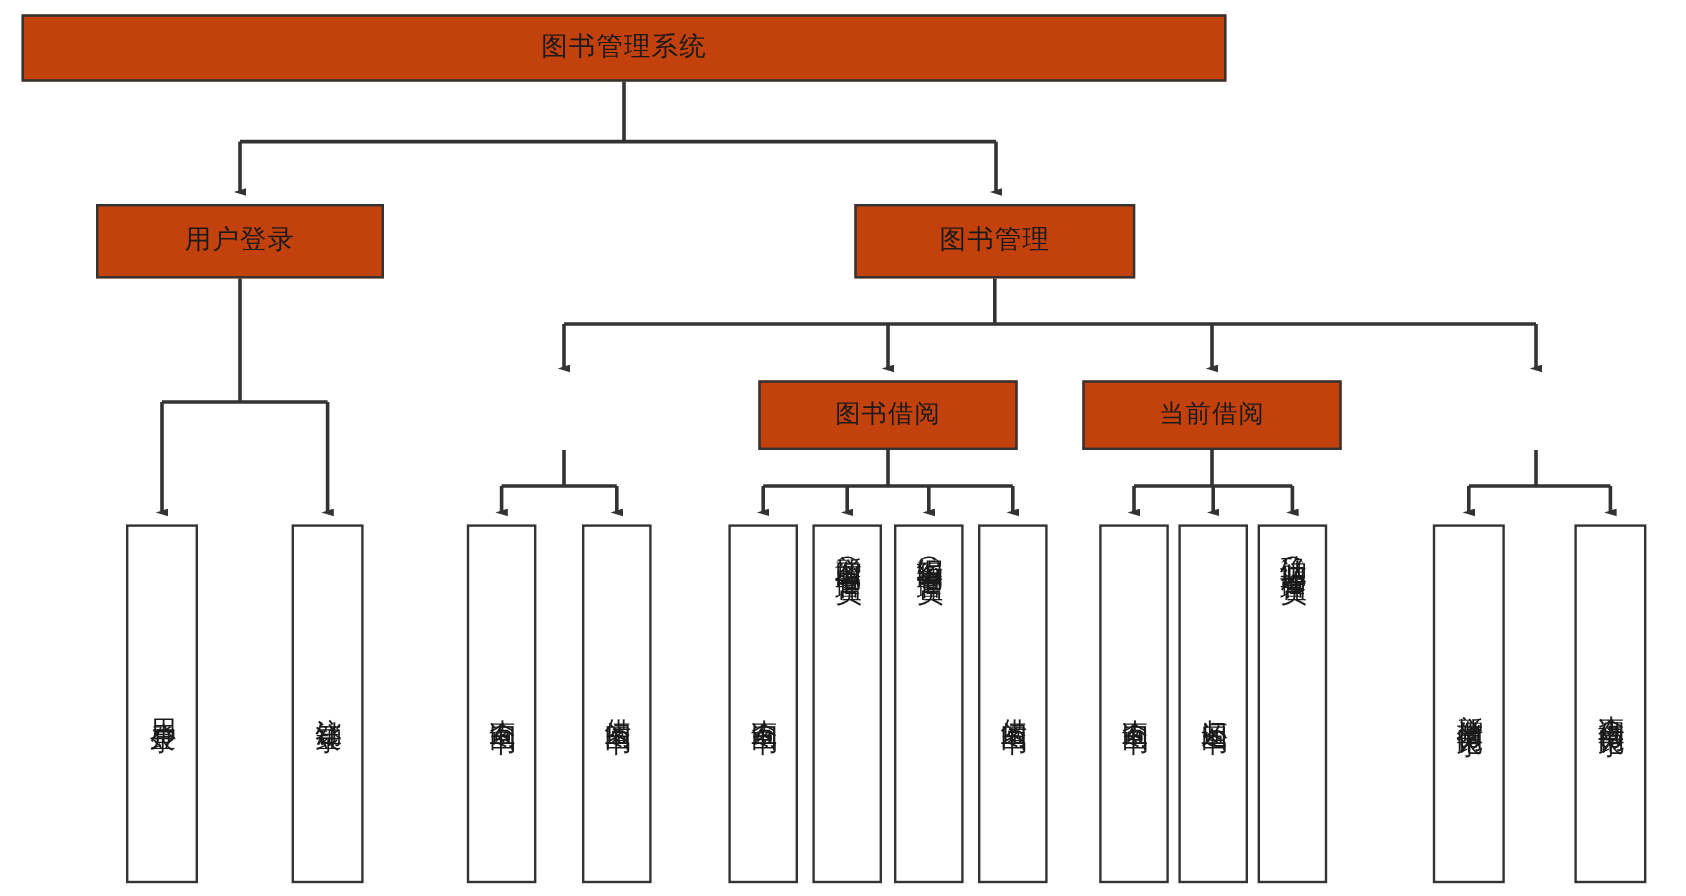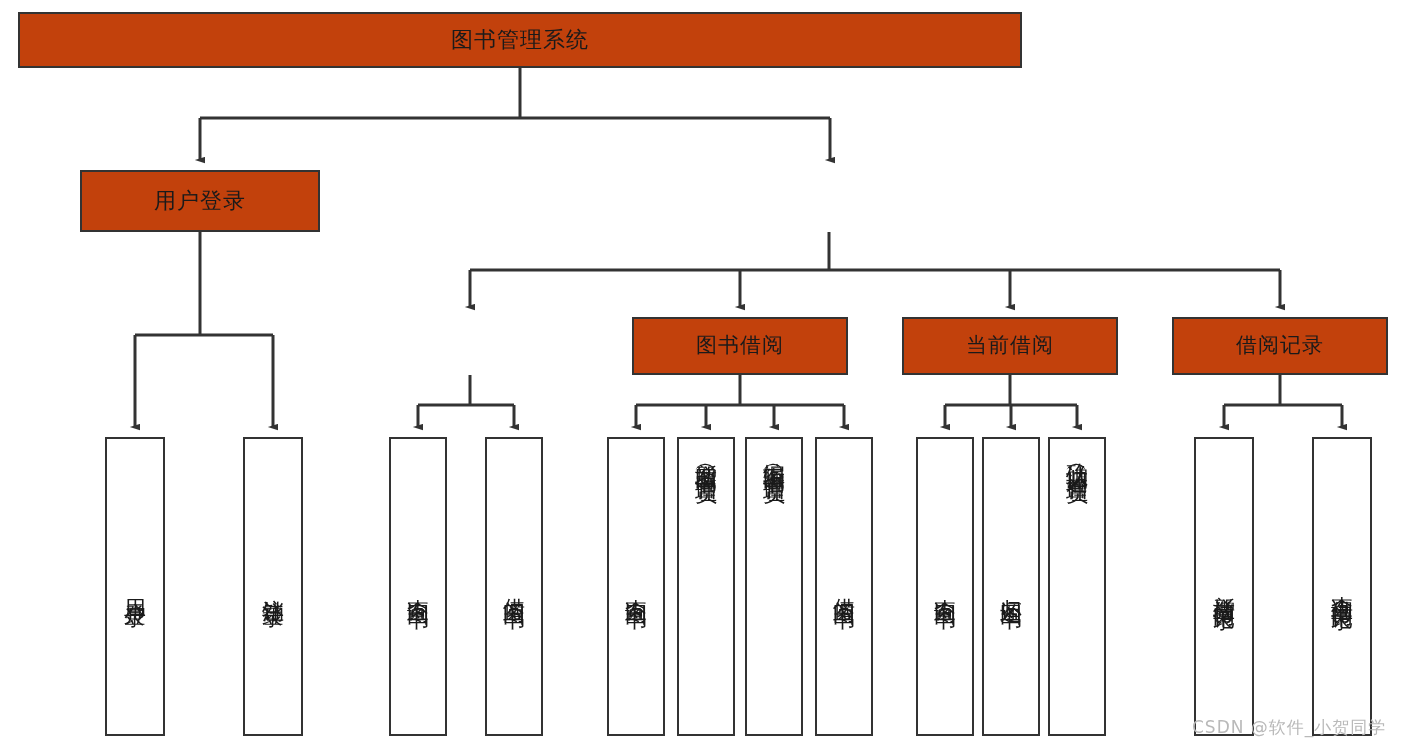--- a/index.html
+++ b/index.html
@@ -155,30 +155,30 @@
     </g>
   </svg>
 
   <div class="node root" id="n-root">
     <span class="lbl">图书管理系统</span>
   </div>
 
   <div class="node lvl2" id="n-user-login">
     <span class="lbl">用户登录</span>
   </div>
+  <div class="node lvl2" id="n-book-mgmt">
+    <span class="lbl">图书管理</span>
+  </div>
 
   <div class="node lvl3" id="n-current">
     <span class="lbl">当前借阅</span>
   </div>
   <div class="node lvl3" id="n-borrow">
     <span class="lbl">图书借阅</span>
   </div>
-  <div class="node lvl3" id="n-record">
-    <span class="lbl">借阅记录</span>
-  </div>
 
   <div class="leaf center" id="l-user-login">
     <span class="vlbl">用户登录</span>
   </div>
   <div class="leaf center" id="l-user-logout">
     <span class="vlbl">注销登录</span>
   </div>
 
   <div class="leaf center" id="l-nb-query">
     <span class="vlbl">查询图书</span>
@@ -210,15 +210,14 @@
     <span class="vlbl">确认归还（管理员）</span>
   </div>
 
   <div class="leaf center" id="l-rc-add">
     <span class="vlbl">新增借阅记录</span>
   </div>
   <div class="leaf center" id="l-rc-query">
     <span class="vlbl">查询借阅记录</span>
   </div>
 
-  <div id="watermark">CSDN @软件_小贺同学</div>
 
 </div>
 
 </body></html>

